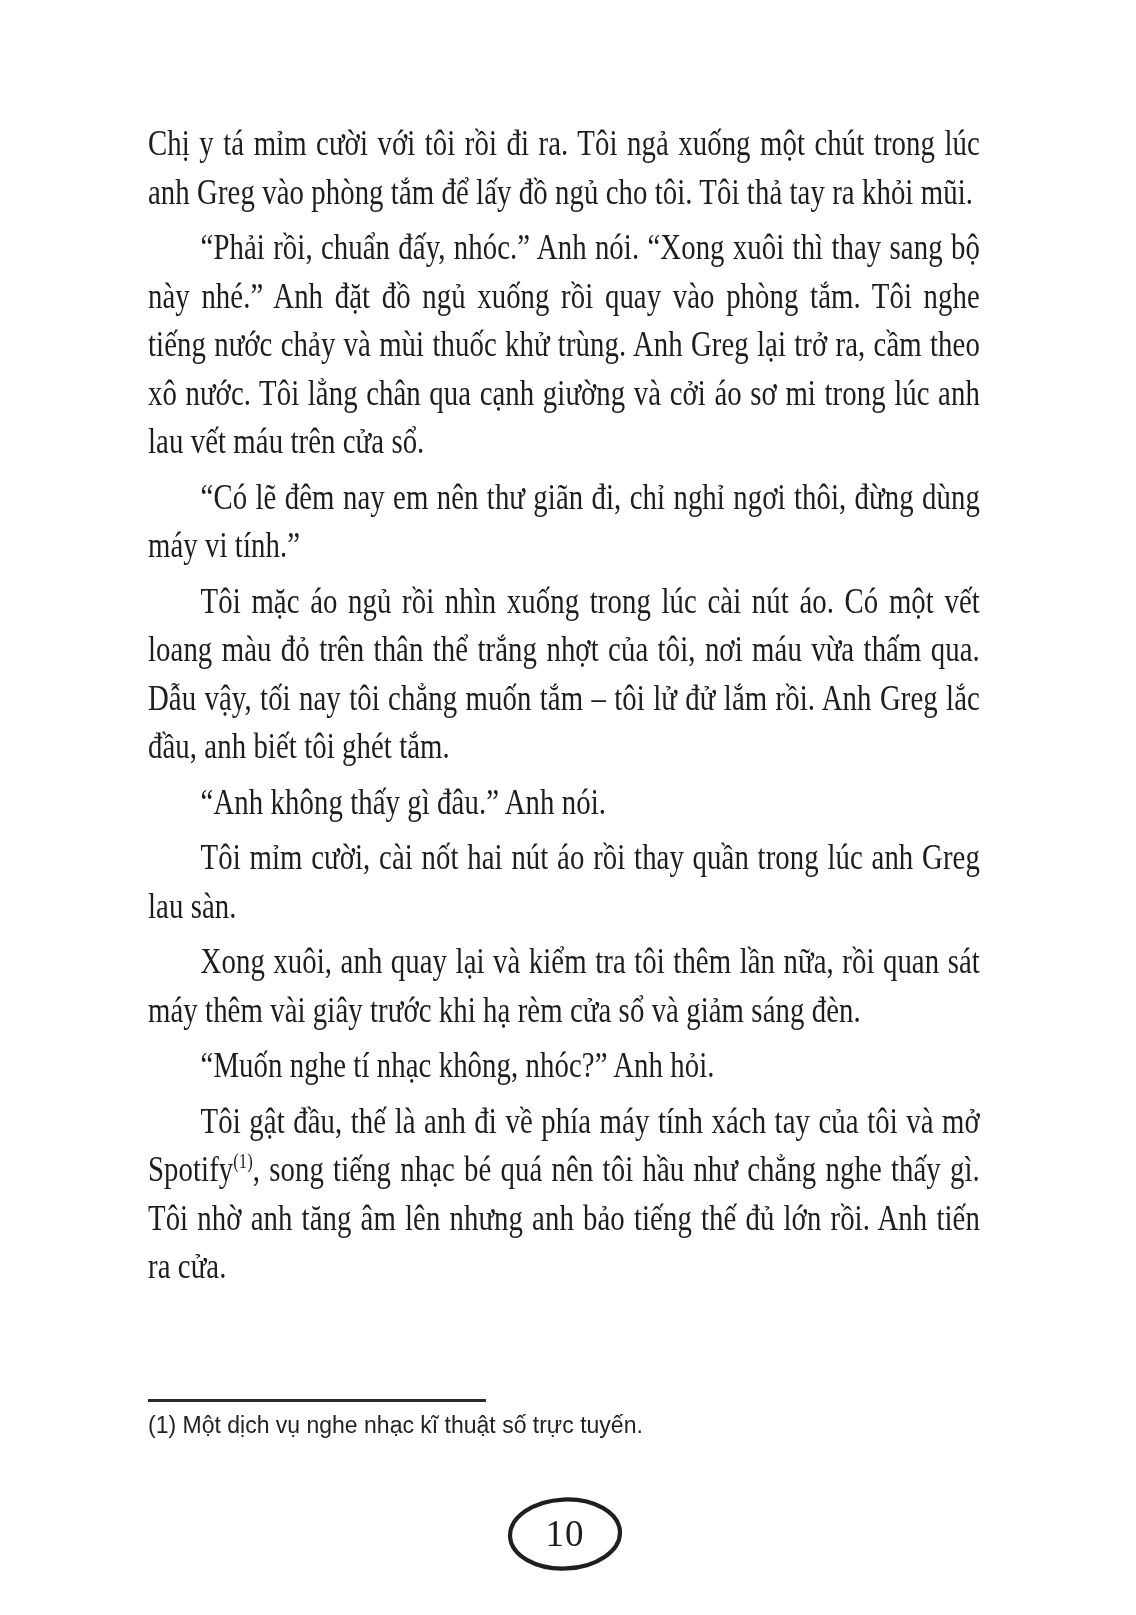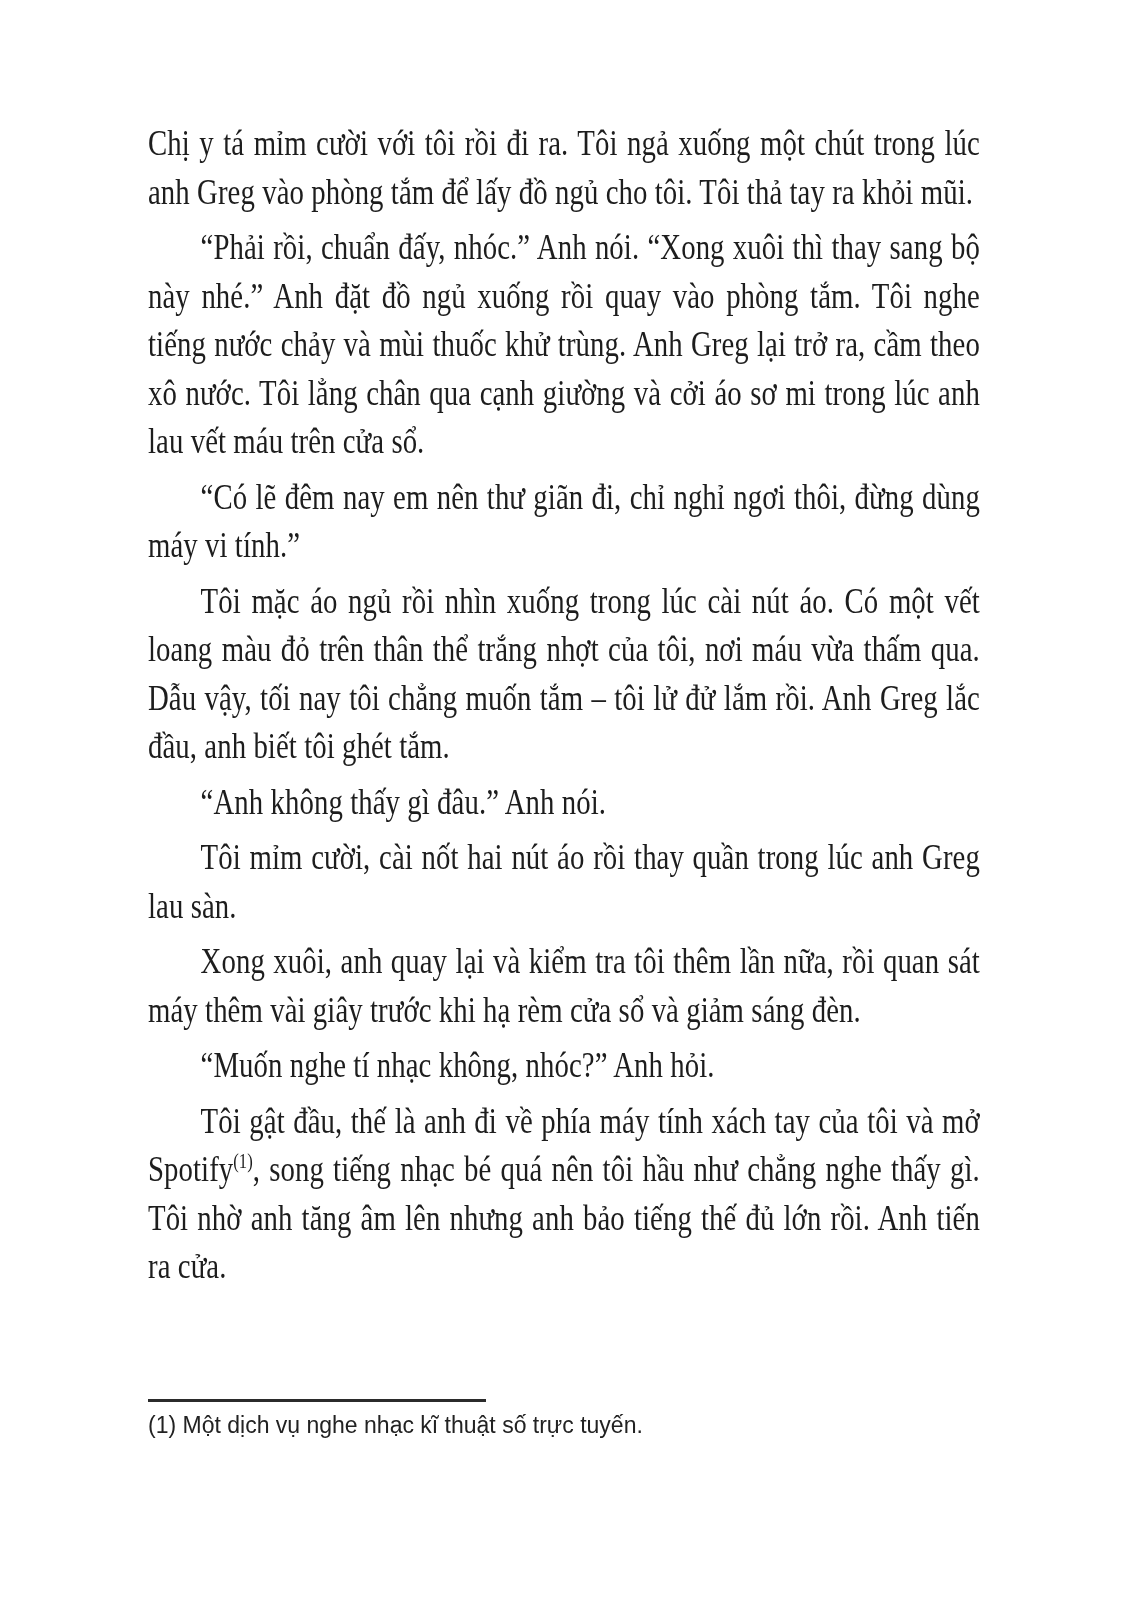--- a/index.html
+++ b/index.html
@@ -110,14 +110,20 @@
     <p>
       <span>Tôi gật đầu, thế là anh đi về phía máy tính xách tay của tôi và mở Spotify</span><sup>(1)</sup><span>, song tiếng nhạc bé quá nên tôi hầu như chẳng nghe thấy gì. Tôi nhờ anh tăng âm lên nhưng anh bảo tiếng thế đủ lớn rồi. Anh tiến ra cửa.</span>
     </p>
   </div>
 
   <div class="footnote">
     <div class="footnote-rule"></div>
     <div class="footnote-text">(1) Một dịch vụ nghe nhạc kĩ thuật số trực tuyến.</div>
   </div>
 
+  <div class="page-number-badge">
+    <svg width="122" height="82" viewBox="0 0 122 82">
+      <ellipse cx="61" cy="40" rx="55" ry="34.5" fill="none" stroke="#1f1f1f" stroke-width="4.2" transform="rotate(-2.5 61 40)"></ellipse>
+    </svg>
+    <div class="num">10</div>
+  </div>
 
 </div>
 
 </body></html>

